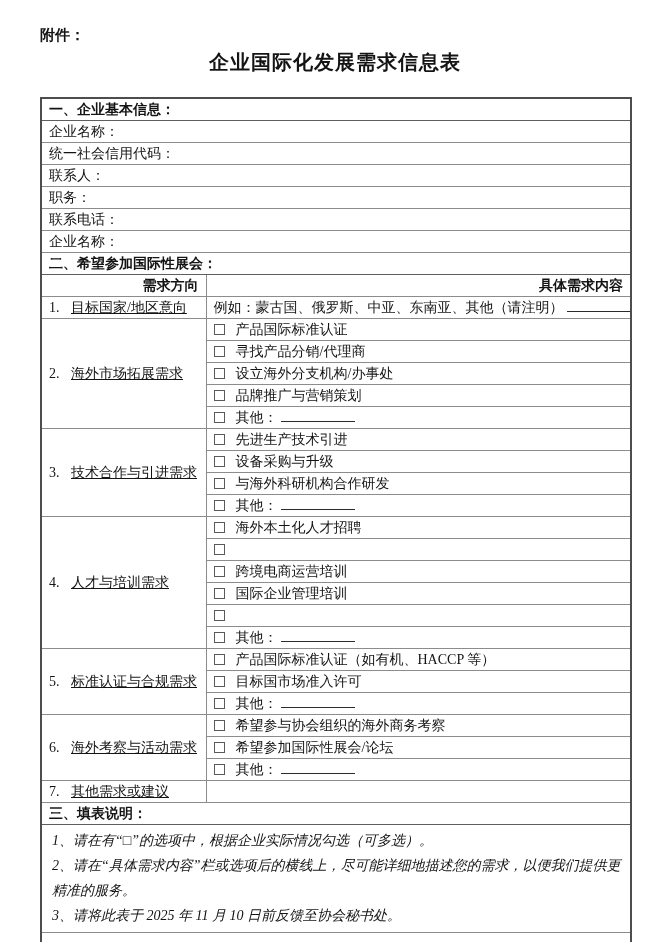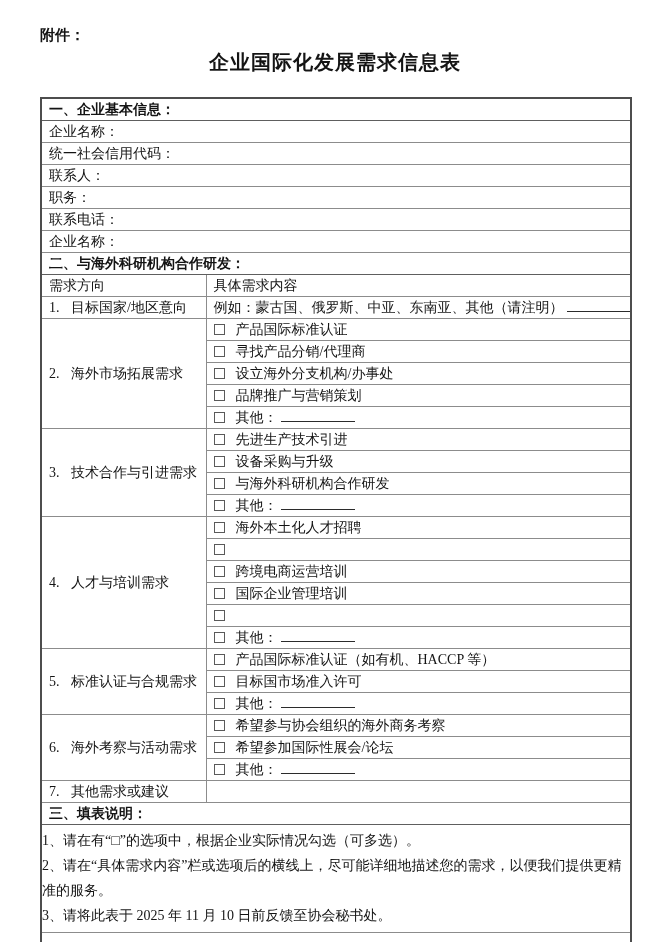--- a/index.html
+++ b/index.html
@@ -20,33 +20,33 @@
     font-size: 14px;
     height: 21px;
     line-height: 21px;
     padding: 0 7px;
     overflow: hidden;
     vertical-align: middle;
     white-space: nowrap;
   }
   tr.sec-head td { font-weight: bold; border-top-color: #5e5e5e; border-bottom-color: #5e5e5e; }
   tr.gt td { border-top-color: #5e5e5e; }
-  td.colhead { text-align: left; }
-  td.dir { vertical-align: middle; }
+  td.colhead { text-align: right; font-weight: bold; }
+  td.dir { vertical-align: middle; text-decoration: underline; }
   .num { display: inline-block; min-width: 14px; margin-right: 8px; }
   .cb {
     display: inline-block; width: 11px; height: 11px;
     border: 1px solid #5a5a5a; background: #fff;
     margin-right: 11px; vertical-align: -1px;
   }
   .blank {
     display: inline-block; width: 74px; height: 13px;
     border-bottom: 1px solid #2b2b2b; margin-left: 3px; vertical-align: baseline;
   }
-  td.notes { height: auto; line-height: 25px; padding: 3px 8px 4px 0; white-space: normal; }
+  td.notes { height: auto; line-height: 25px; padding: 3px 8px 4px 10px; white-space: normal; font-style: italic; }
   td.notes div { white-space: pre-wrap; }
   td.footer {
     height: auto; text-align: center; font-weight: bold;
     line-height: 24px; padding: 2px 0 4px 0; white-space: pre-wrap; font-size: 15px;
   }
 </style>
 </head>
 <body>
 
 <div class="sheet">
@@ -76,21 +76,21 @@
         <td colspan="2">职务：</td>
       </tr>
       <tr>
         <td colspan="2">联系电话：</td>
       </tr>
       <tr>
         <td colspan="2">企业名称：</td>
       </tr>
 
       <tr class="sec-head">
-        <td colspan="2">二、与海外科研机构合作研发：</td>
+        <td colspan="2">二、希望参加国际性展会：</td>
       </tr>
       <tr>
         <td class="colhead">需求方向</td>
         <td class="colhead">具体需求内容</td>
       </tr>
 
       <tr class="gt">
         <td class="dir">
           <span class="num">1.</span><span>目标国家/地区意向</span>
         </td>

